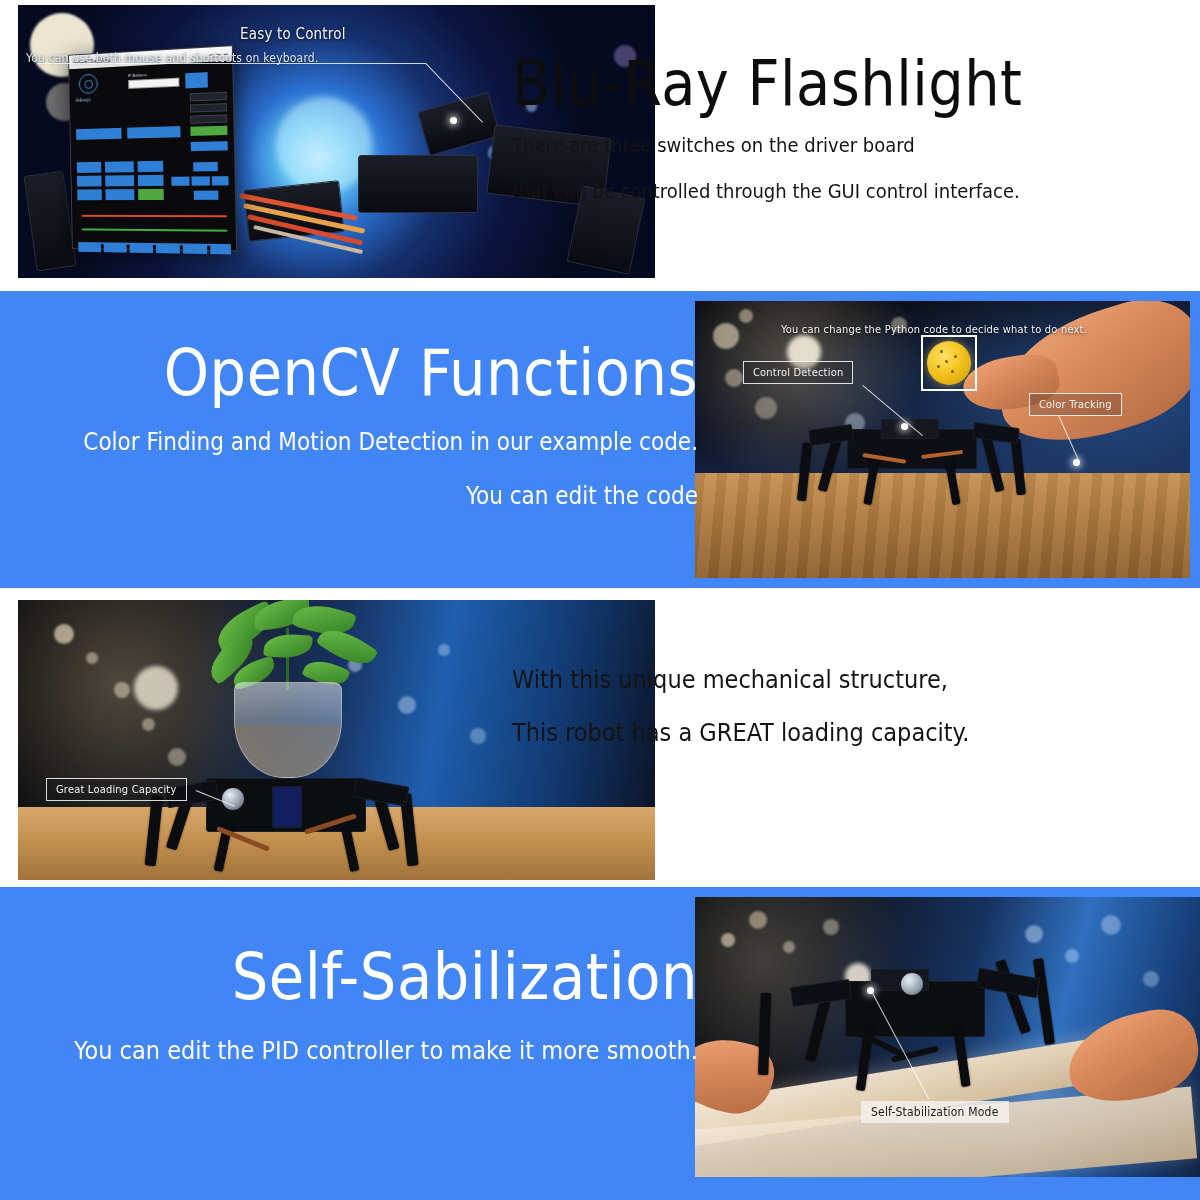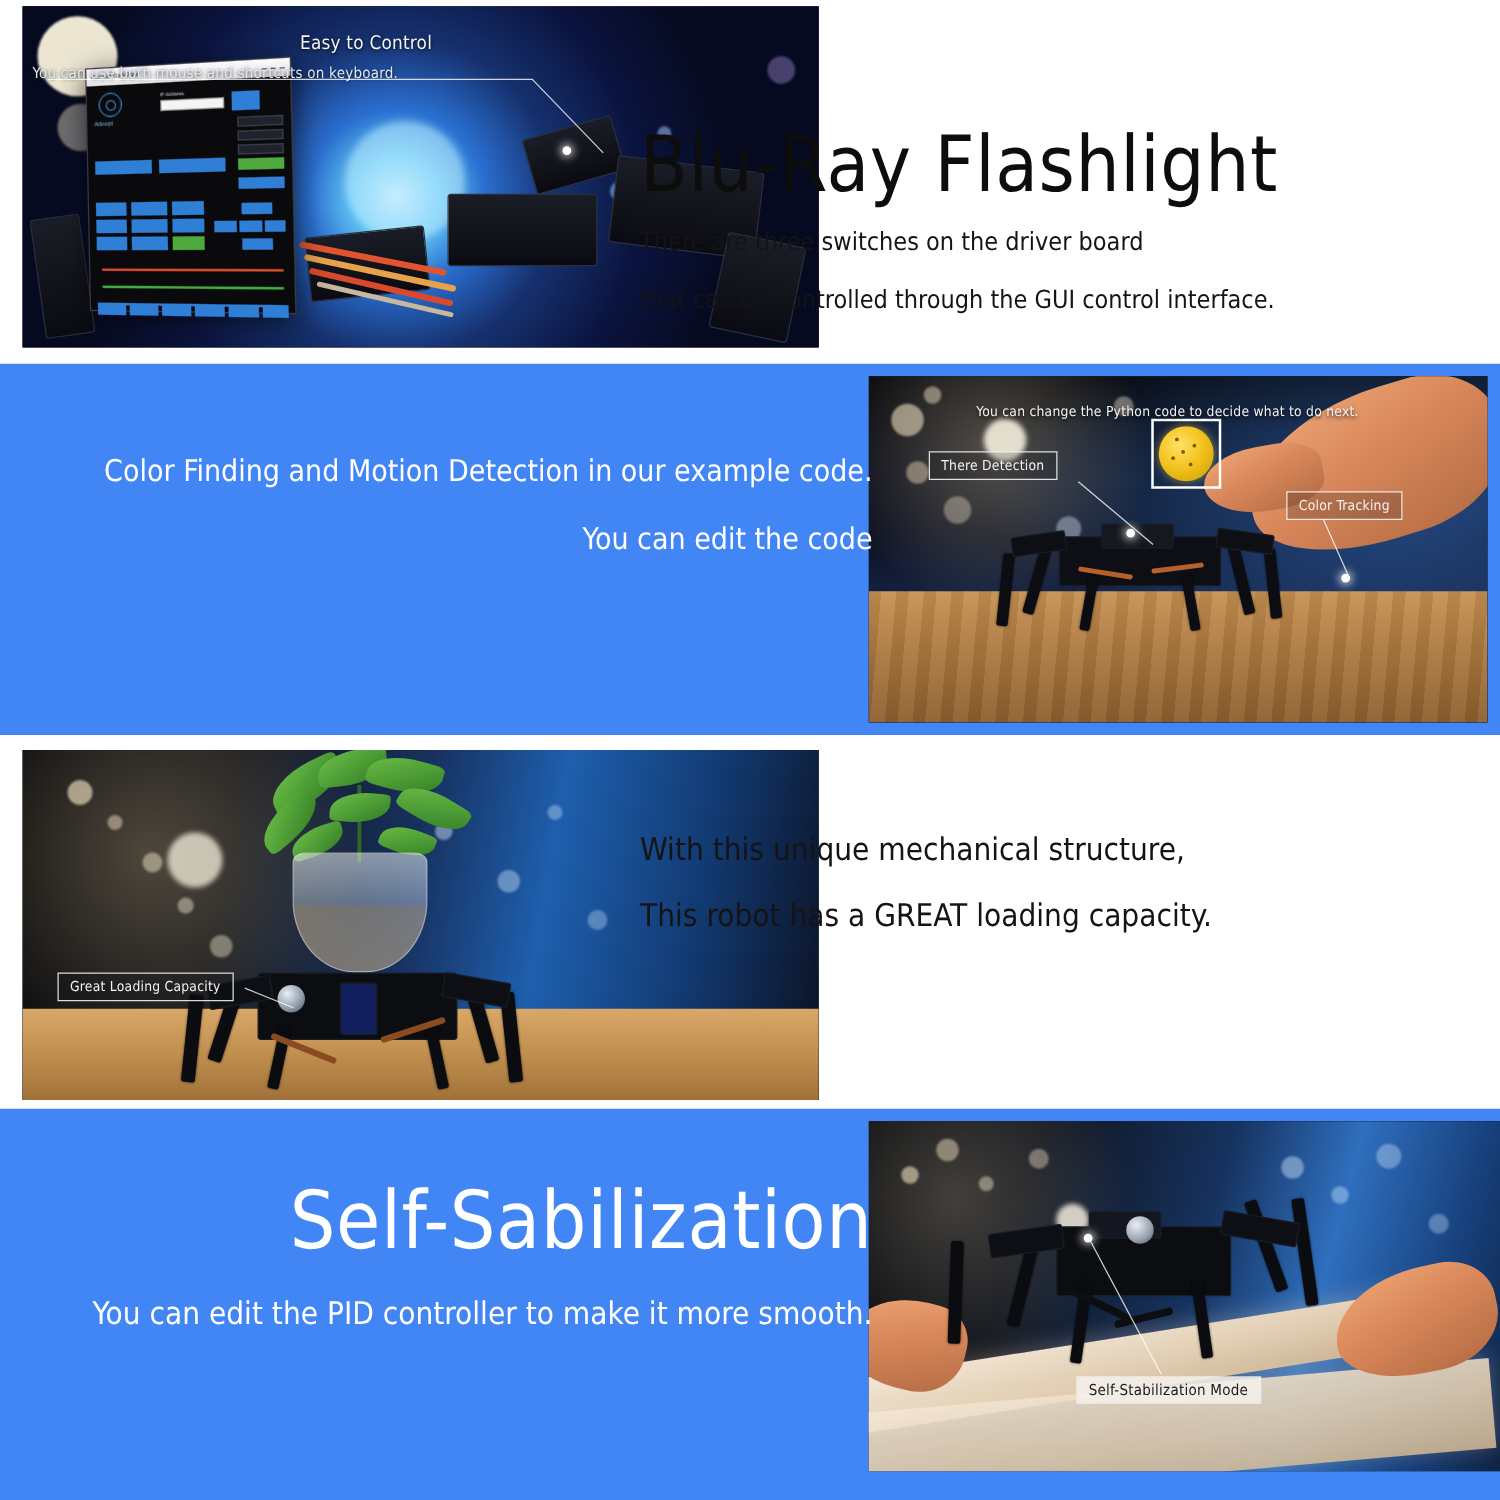--- a/index.html
+++ b/index.html
@@ -42,21 +42,21 @@
     font-family:"DejaVu Sans Condensed","Liberation Sans", sans-serif;
     font-weight:400; white-space:nowrap;
   }
   .dark .heading { color:#0d0d0d; }
   .dark .subline { color:#141414; }
   .light .heading { color:#ffffff; }
   .light .subline { color:#ffffff; }
 
   
   #txt-flashlight { left:512px; top:52px; text-align:left; }
-  #txt-flashlight .heading { font-size:62px;margin-top:48px; }
+  #txt-flashlight .heading { font-size:62px; }
   #txt-flashlight .subline { font-size:20px; margin-top:18px; }
   #txt-flashlight .subline + .subline { margin-top:22px; }
 
   
   #txt-opencv { left:8px; top:50px; width:690px; text-align:right; z-index:3; }
   #txt-opencv .heading { font-size:64px; text-align:right; }
   #txt-opencv .subline { font-size:24px; margin-top:22px; }
   #txt-opencv .subline + .subline { margin-top:26px; }
   #txt-opencv .line-1 { text-align:right; }
   .b { font-weight:700; }
@@ -338,30 +338,31 @@
         <div class="robot-leg" style="left:286px; top:132px; width:9px;  height:60px; transform:rotate(-14deg);"></div>
         <div class="robot-leg" style="left:316px; top:138px; width:9px;  height:56px; transform:rotate(-6deg);"></div>
         <div class="robot-leg" style="left:176px; top:160px; width:8px;  height:44px; transform:rotate(10deg);"></div>
         <div class="robot-leg" style="left:250px; top:160px; width:8px;  height:44px; transform:rotate(-10deg);"></div>
         <div class="robot-body" style="left:114px; top:126px; width:44px; height:16px; transform:rotate(-8deg);"></div>
         <div class="robot-body" style="left:278px; top:124px; width:46px; height:16px; transform:rotate(8deg);"></div>
         <div class="wire" style="left:168px; top:152px; width:44px; height:4px; background:#b4622c; transform:rotate(9deg);"></div>
         <div class="wire" style="left:226px; top:154px; width:42px; height:4px; background:#b4622c; transform:rotate(-7deg);"></div>
 
         <div class="callout plain" style="left:86px; top:22px; font-size:11px;">You can change the Python code to decide what to do next.</div>
-        <div class="callout boxed" style="left:48px; top:60px;">There Detection</div>
+        <div class="callout boxed" style="left:48px; top:60px;">Control Detection</div>
         <div class="callout boxed" style="left:334px; top:92px;">Color Tracking</div>
         <div class="leader" style="left:168px; top:84px; width:78px; transform:rotate(40deg);"></div>
         <div class="dotnode" style="left:206px; top:122px;"></div>
         <div class="leader" style="left:364px; top:114px; width:52px; transform:rotate(66deg);"></div>
         <div class="dotnode" style="left:378px; top:158px;"></div>
       </div>
     </div>
 
     <div class="textblock light" id="txt-opencv">
+      <div class="heading">OpenCV Functions</div>
       <div class="subline line-1">Color Finding and Motion Detection in our example code.</div>
       <div class="subline">You can edit the code</div>
     </div>
   </div>
 
   <div class="section white" id="sec-mechanical">
 
     <div class="photo" id="photo-mechanical">
       <div class="scene bg-plant">
         <div class="bokeh" style="left:36px;  top:24px;  width:20px; height:20px; background:rgba(255,240,205,.60);"></div>

